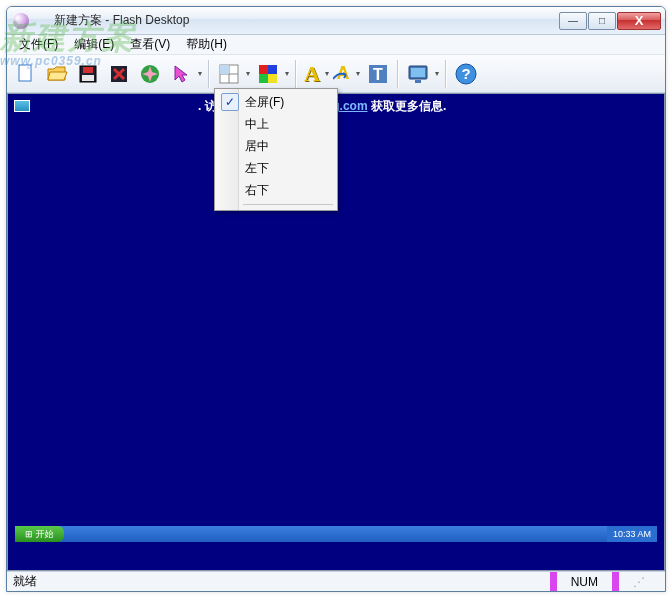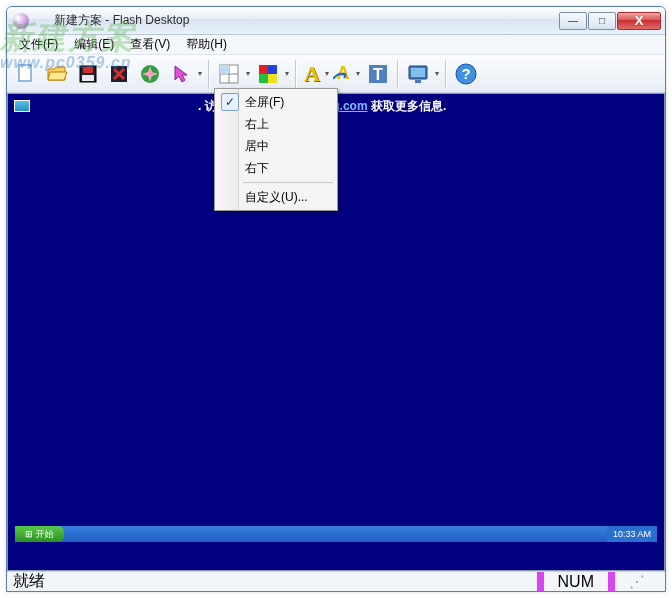--- a/index.html
+++ b/index.html
@@ -28,30 +28,30 @@
 .flash-icon { position: absolute; left: 6px; top: 6px; width: 16px; height: 12px; background: linear-gradient(#5ac0e8,#2a90c0); border: 1px solid #fff; }
 .top-text { position: absolute; top: 4px; left: 190px; right: 4px; color: #fff; font-size: 12px; font-weight: bold; white-space: nowrap; }
 .top-text a { color: #7fb8ff; text-decoration: underline; }
 
 .dropdown { position: absolute; left: 214px; top: 88px; width: 124px; background: #f4f4f4; border: 1px solid #9a9a9a; box-shadow: 2px 2px 4px rgba(0,0,0,0.25); font-size: 12px; padding: 2px; }
 .dd-item { height: 22px; display: flex; align-items: center; padding-left: 28px; position: relative; cursor: default; }
 .dd-check { position: absolute; left: 4px; width: 18px; height: 18px; border: 1px solid #7aa0d0; background: #e8f0fc; border-radius: 2px; display: flex; align-items: center; justify-content: center; color: #1040a0; font-size: 12px; }
 .dd-sep { height: 1px; background: #c8c8c8; margin: 3px 2px 3px 26px; }
 .dd-gutter { position: absolute; left: 0; top: 0; bottom: 0; width: 24px; background: linear-gradient(to right,#f8f8f8,#ececec); border-right: 1px solid #d8d8d8; }
 
-.statusbar { height: 20px; background: #f2f5fa; border-top: 1px solid #c8d2df; display: flex; align-items: center; font-size: 16px; padding: 0 6px; }
+.statusbar { height: 20px; background: #f2f5fa; border-top: 1px solid #c8d2df; display: flex; align-items: center; font-size: 12px; padding: 0 6px; }
 .statusbar .spacer { flex: 1; }
 .statusbar .pane { padding: 0 14px; border-left: 7px solid #d946ef; height: 100%; display: flex; align-items: center; }
 
 .taskbar { position: absolute; left: 7px; right: 7px; bottom: 28px; height: 16px; background: linear-gradient(#3a7fe0,#1f5fc0); display: flex; align-items: center; font-size: 9px; color: #fff; }
 .taskbar .start { background: linear-gradient(#5aca4a,#2a9020); padding: 0 10px; height: 100%; display: flex; align-items: center; border-radius: 0 6px 6px 0; }
 .taskbar .tray { margin-left: auto; background: #2a6fd0; padding: 0 6px; height: 100%; display: flex; align-items: center; gap: 4px; }
 
 .watermark { position: absolute; left: 0; top: 16px; font-size: 32px; font-weight: bold; font-style: italic; color: rgba(80,180,70,0.35); letter-spacing: 2px; pointer-events: none; z-index: 200; }
-.watermark .sub { font-size: 16px; display: block; color: rgba(60,130,200,0.4); letter-spacing: 1px; margin-top: -6px; }
+.watermark .sub { font-size: 12px; display: block; color: rgba(60,130,200,0.4); letter-spacing: 1px; margin-top: -6px; }
 </style>
 </head>
 <body>
 
 <div class="watermark">
   <span>新建方案</span>
   <span class="sub">www.pc0359.cn</span>
 </div>
 
 <div class="window">
@@ -185,25 +185,25 @@
 
 </div>
 
 <div class="dropdown">
   <div class="dd-gutter"></div>
   <div class="dd-item">
     <div class="dd-check">✓</div>
     <span>全屏(F)</span>
   </div>
   <div class="dd-item">
-      <span>右上</span>
+      <span>中上</span>
     </div>
   <div class="dd-item">
       <span>居中</span>
     </div>
   <div class="dd-item">
+      <span>左下</span>
+    </div>
+  <div class="dd-item">
       <span>右下</span>
     </div>
   <div class="dd-sep"></div>
-  <div class="dd-item">
-      <span>自定义(U)...</span>
-    </div>
 </div>
 
 </body></html>

